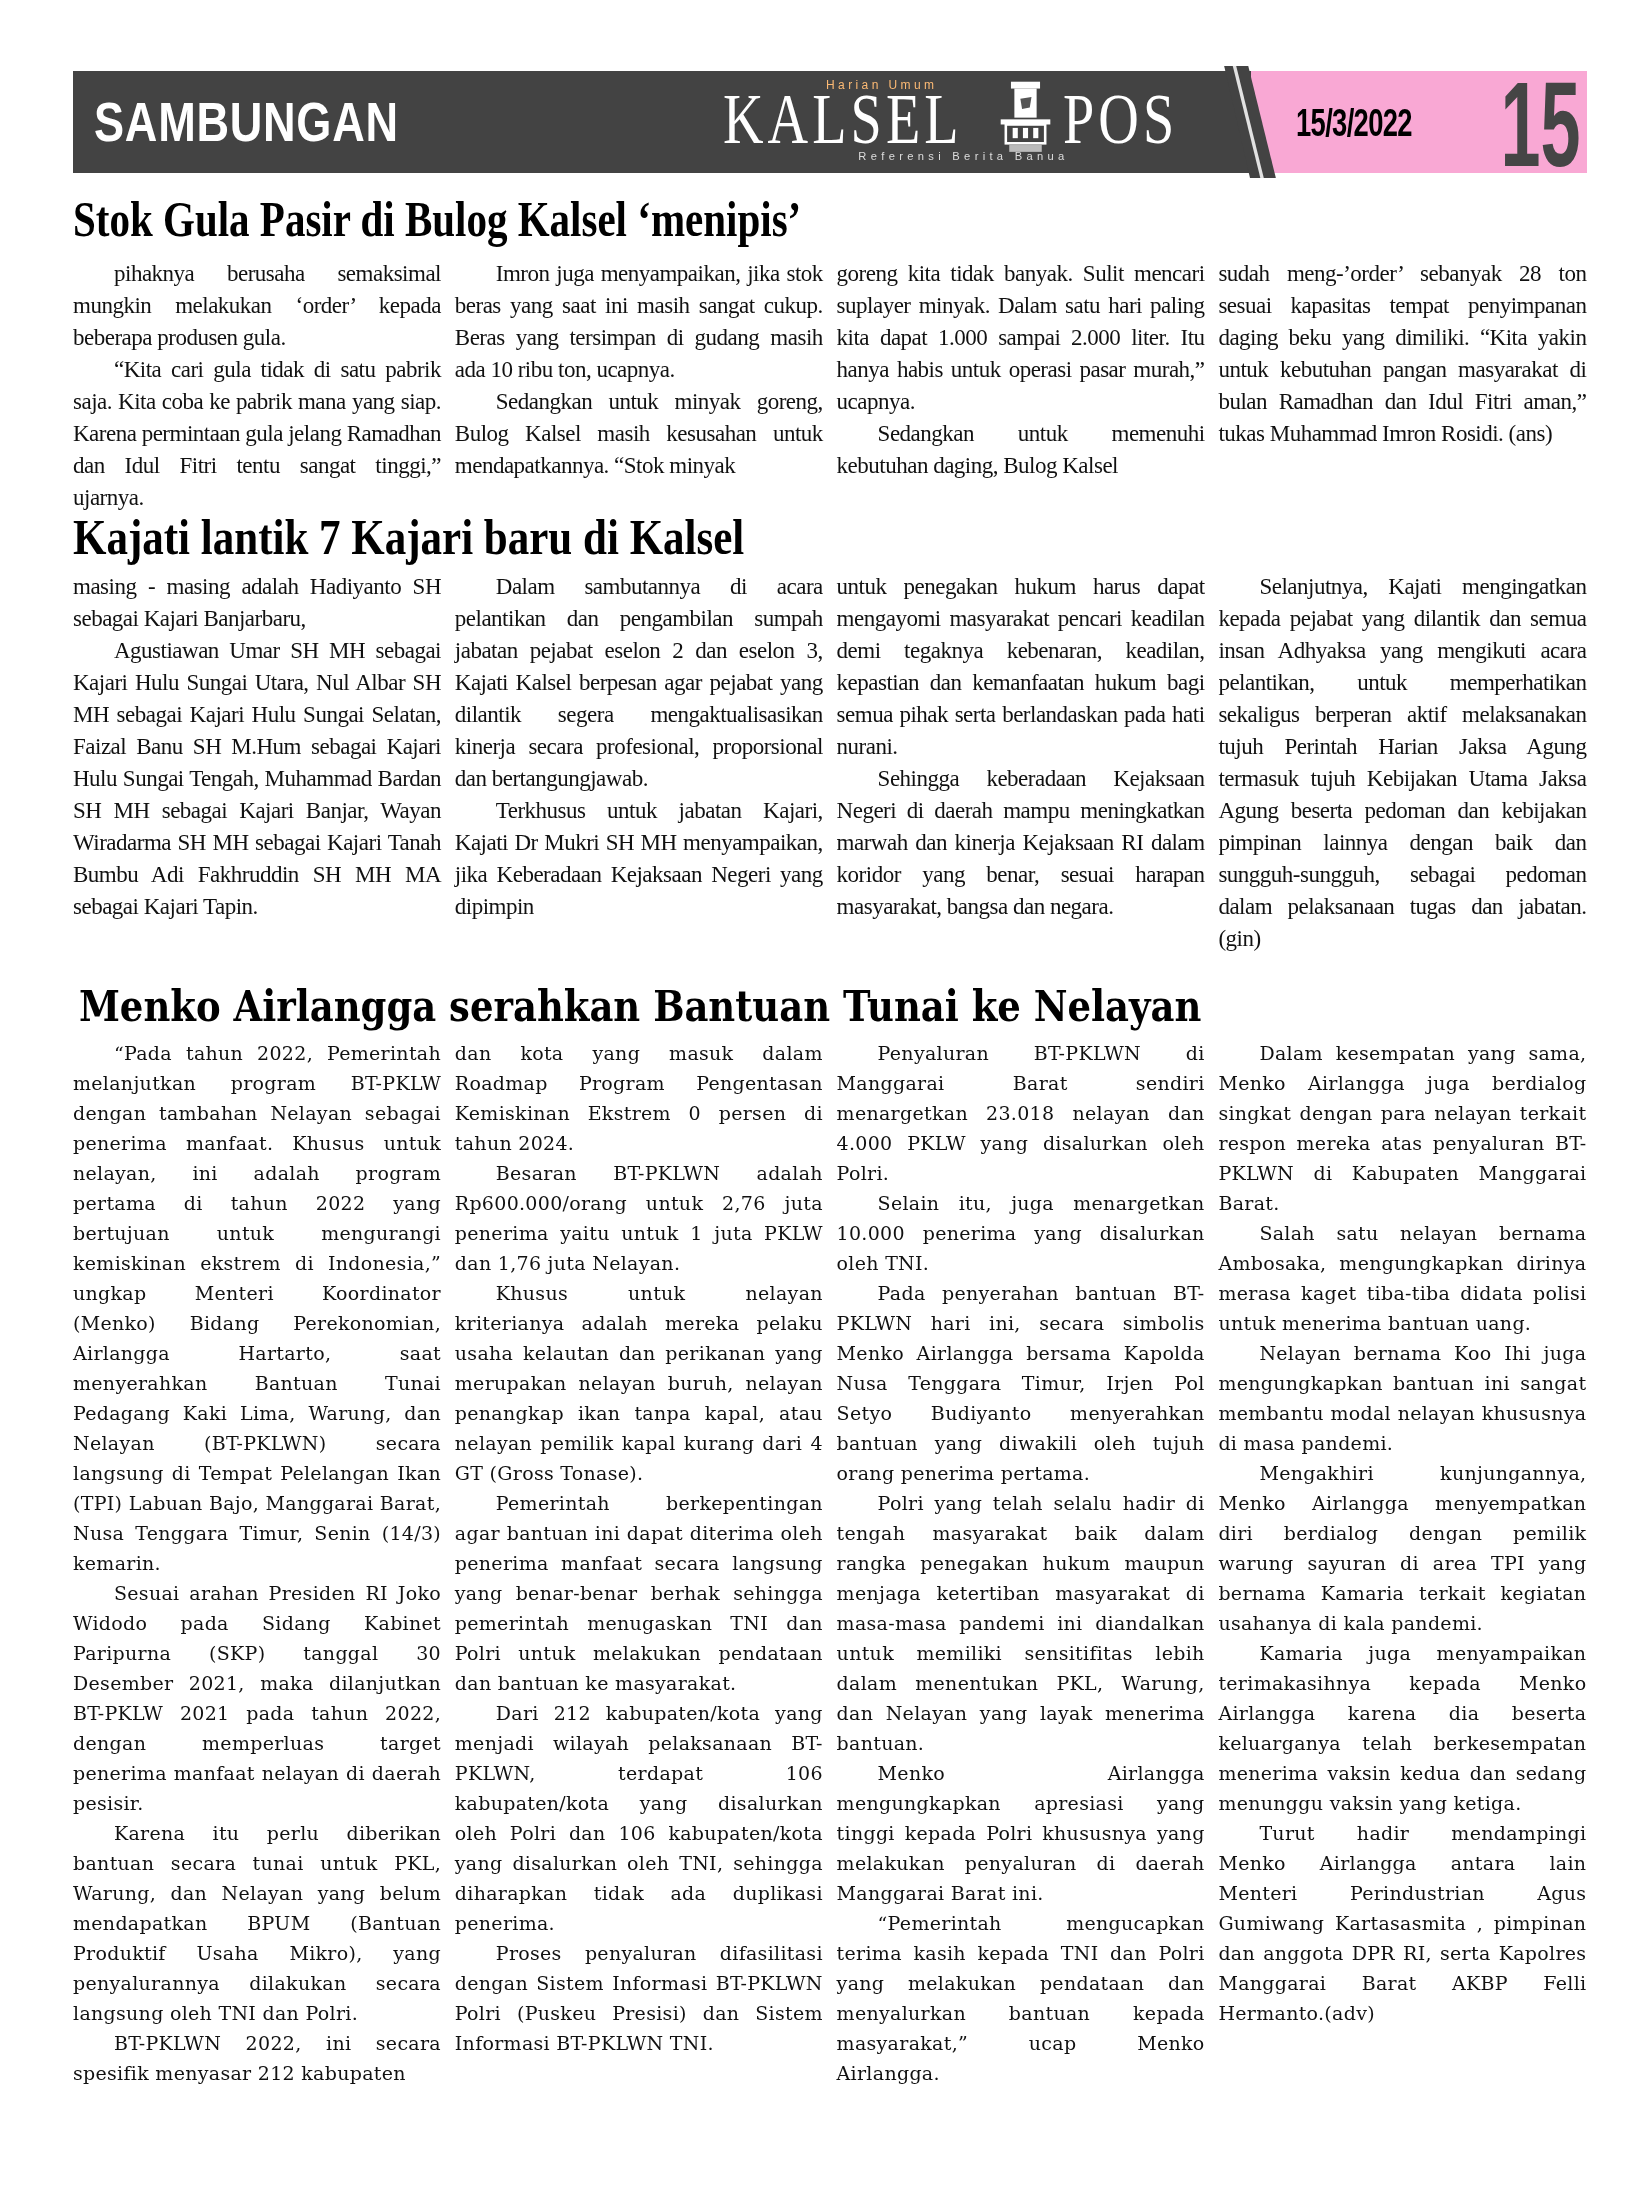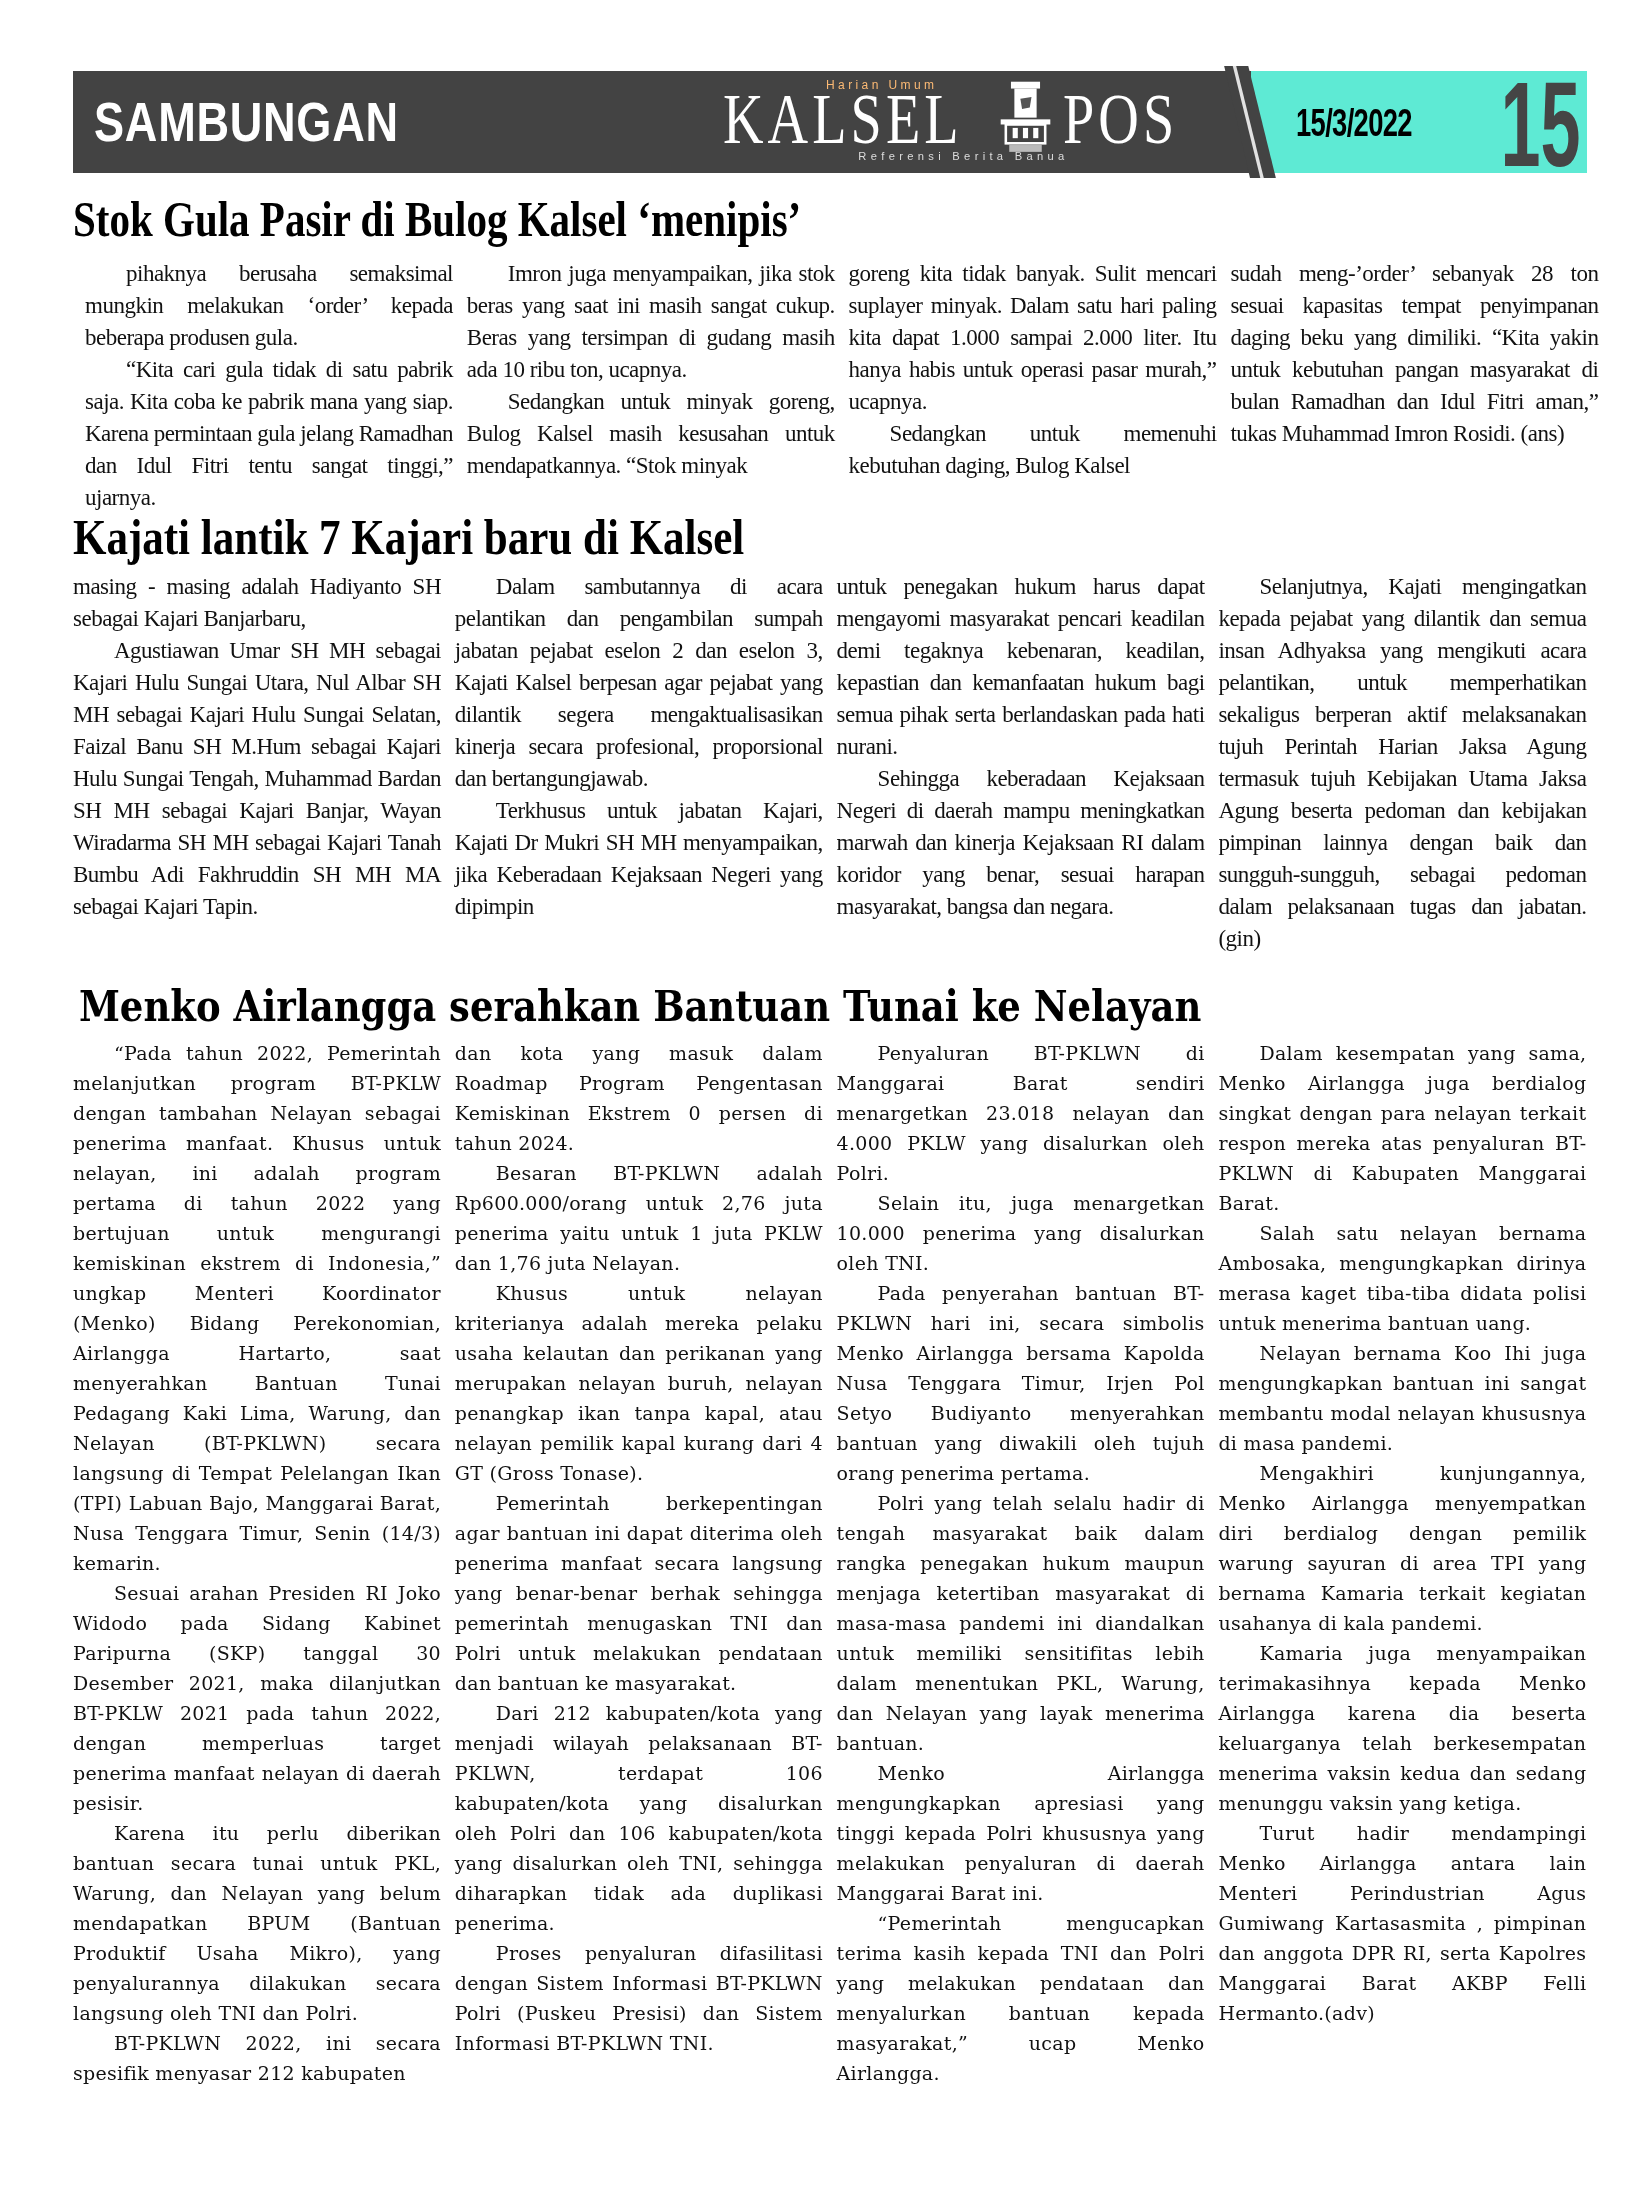--- a/index.html
+++ b/index.html
@@ -8,21 +8,21 @@
   
   .masthead { position: absolute; left: 73px; top: 71px; width: 1514px; height: 102px; background: #434343; }
   .masthead .section { position: absolute; left: 20.6px; top: 19px; font-family: "Liberation Sans", sans-serif; font-weight: 700; font-size: 55px; color: #fff; letter-spacing: 0.9px; transform: scaleX(0.82); transform-origin: left center; line-height: 64px; }
   .masthead .logo { position: absolute; left: 650px; top: 0; width: 551px; height: 102px; color: #fff; }
   .logo .kicker { position: absolute; left: 103px; top: 6.9px; font-family: "Liberation Sans", sans-serif; font-size: 12px; letter-spacing: 3.4px; color: #fdba74; }
   .logo .word { position: absolute; top: 12px; font-family: "Liberation Serif", serif; font-size: 72px; line-height: 72px; letter-spacing: 5.2px; transform: scaleX(0.78); transform-origin: left top; }
   .logo .w1 { left: 0; }
   .logo .w2 { left: 340px; }
   .logo .emblem { position: absolute; left: 274px; top: 8.6px; width: 57px; height: 77px; }
   .logo .tagline { position: absolute; left: 103px; top: 79px; width: 275px; text-align: center; font-family: "Liberation Sans", sans-serif; font-size: 11.2px; letter-spacing: 4.3px; color: #ddd; }
-  .masthead .datebox { position: absolute; right: 0; top: 0; width: 336px; height: 102px; background: #5eead4; }
+  .masthead .datebox { position: absolute; right: 0; top: 0; width: 336px; height: 102px; background: #f9a8d4; }
   .masthead .slash { position: absolute; left: 1151px; top: -5.2px; width: 52px; height: 112px; }
   .datebox .date { position: absolute; left: 45px; top: 31px; font-family: "Liberation Sans", sans-serif; font-weight: 700; font-size: 38px; color: #000; transform: scaleX(0.72); transform-origin: left top; letter-spacing: -0.9px; }
   .datebox .pagenum { position: absolute; right: 6.9px; top: -3.4px; font-family: "Liberation Sans", sans-serif; font-weight: 700; font-size: 120px; line-height: 112px; color: #454545; transform: scaleX(0.6); transform-origin: right top; }
 
   
   .article { position: absolute; left: 73px; width: 1514px; }
   .headline { margin: 0; font-weight: 700; color: #000; white-space: nowrap; }
   .h1 { font-family: "Liberation Serif", serif; font-size: 50px; line-height: 57px; transform: scaleX(0.82); transform-origin: left top; }
   .h2 { font-family: "Liberation Serif", serif; font-size: 50px; line-height: 57px; transform: scaleX(0.86); transform-origin: left top; }
   .h3 { font-family: "DejaVu Serif", serif; font-size: 43px; line-height: 53px; transform: scaleX(0.86); transform-origin: left top; padding-left: 6.9px; }
@@ -61,21 +61,21 @@
     <span class="pagenum">15</span>
   </div>
   <svg class="slash" viewBox="0 0 60 130">
     <polygon points="0,0 28,0 60,130 30,130" fill="#434343"></polygon>
     <polygon points="10,0 14,0 46,130 42,130" fill="#e2e2e2"></polygon>
   </svg>
 </header>
 
 <article class="article a1" style="top:191px;">
   <h1 class="headline h1">Stok Gula Pasir di Bulog Kalsel ‘menipis’</h1>
-  <div class="cols" style="margin-top:10.3px;margin-left:12px;">
+  <div class="cols" style="margin-top:10.3px;">
     <div class="col">
         <p class="indent">pihaknya berusaha semaksimal mungkin melakukan ‘order’ kepada beberapa produsen gula.</p>
         <p class="indent">“Kita cari gula tidak di satu pabrik saja. Kita coba ke pabrik mana yang siap. Karena permintaan gula jelang Ramadhan dan Idul Fitri tentu sangat tinggi,” ujarnya.</p>
       </div>
     <div class="col">
         <p class="indent">Imron juga menyampaikan, jika stok beras yang saat ini masih sangat cukup. Beras yang tersimpan di gudang masih ada 10 ribu ton, ucapnya.</p>
         <p class="indent">Sedangkan untuk minyak goreng, Bulog Kalsel masih kesusahan untuk mendapatkannya. “Stok minyak</p>
       </div>
     <div class="col">
         <p class="">goreng kita tidak banyak. Sulit mencari suplayer minyak. Dalam satu hari paling kita dapat 1.000 sampai 2.000 liter. Itu hanya habis untuk operasi pasar murah,” ucapnya.</p>

